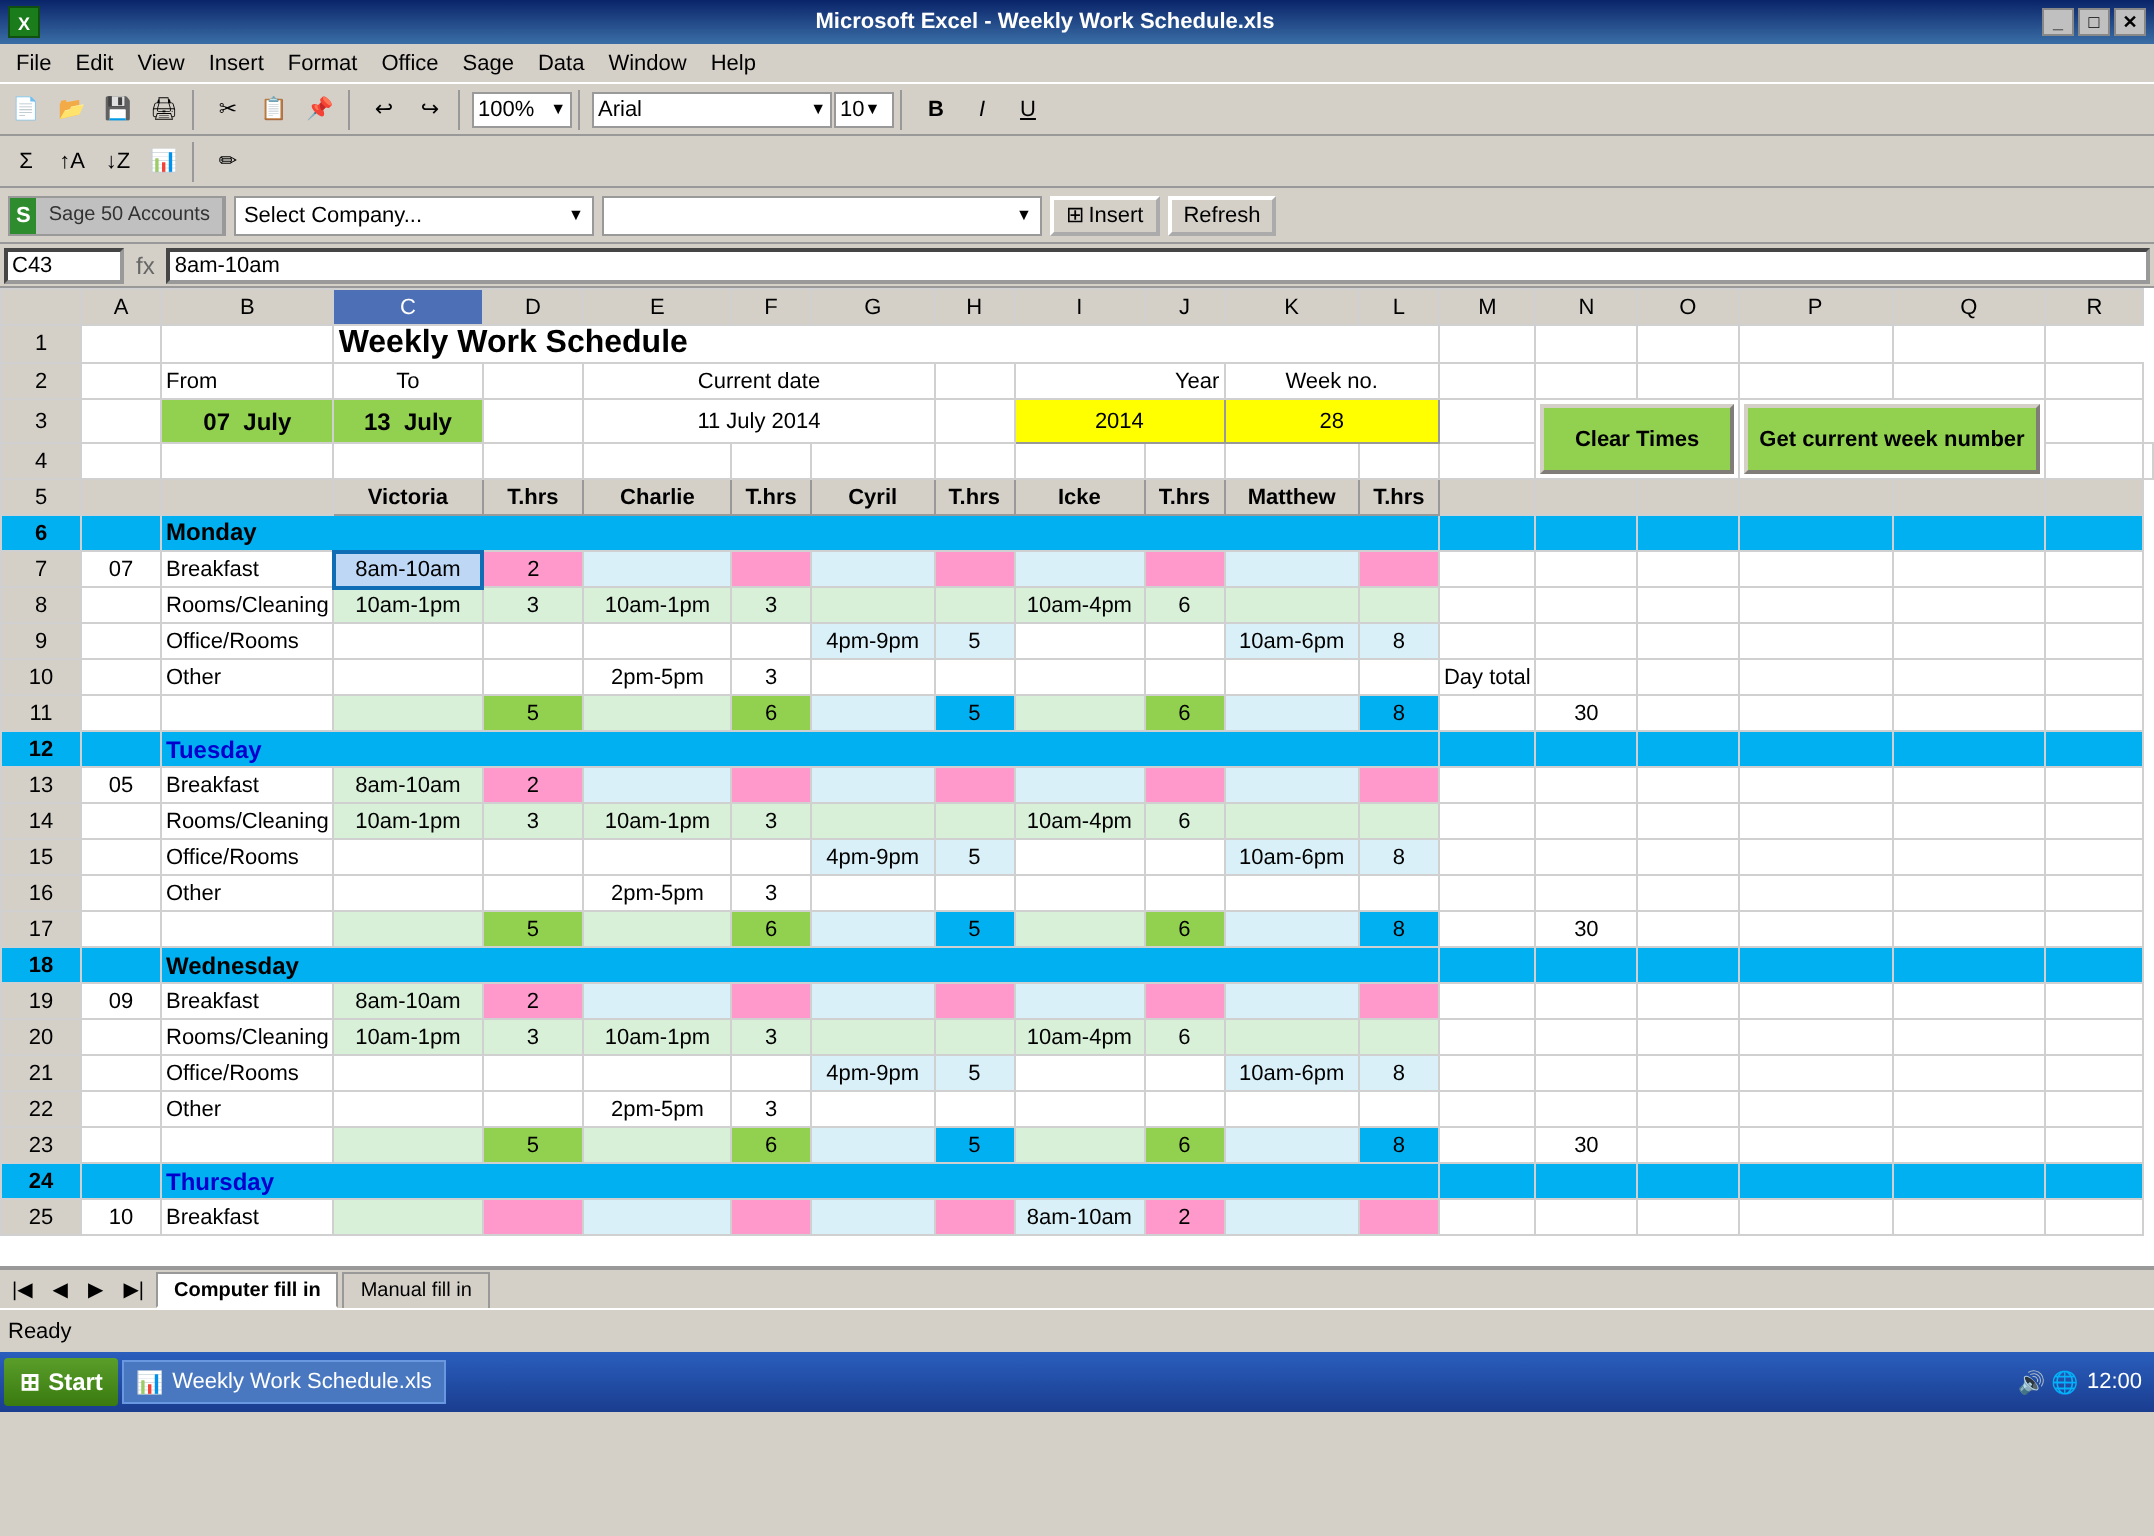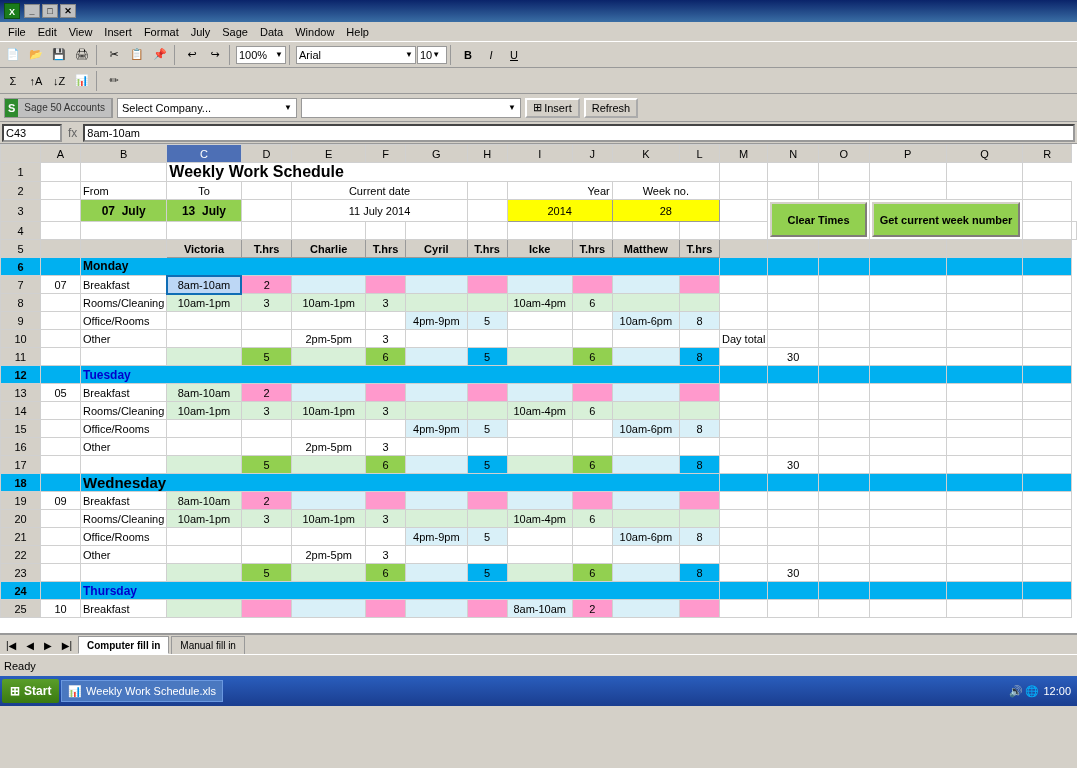--- a/index.html
+++ b/index.html
@@ -304,34 +304,35 @@
     #spreadsheet-wrapper {
       height: calc(768px - 22px - 20px - 26px - 26px - 28px - 22px - 20px - 22px - 30px);
       overflow: hidden;
     }
   </style>
 </head>
 <body>
 
 <div id="title-bar">
   <span class="app-icon">X</span>
+  <span class="title-text">Microsoft Excel - Weekly Work Schedule.xls</span>
   <div class="win-controls">
     <div class="win-btn">_</div>
     <div class="win-btn">□</div>
     <div class="win-btn">✕</div>
   </div>
 </div>
 
 <div id="menu-bar">
   <span class="menu-item">File</span>
   <span class="menu-item">Edit</span>
   <span class="menu-item">View</span>
   <span class="menu-item">Insert</span>
   <span class="menu-item">Format</span>
-  <span class="menu-item">July</span>
+  <span class="menu-item">Office</span>
   <span class="menu-item">Sage</span>
   <span class="menu-item">Data</span>
   <span class="menu-item">Window</span>
   <span class="menu-item">Help</span>
 </div>
 
 <div id="toolbar1">
   <div class="tb-btn">📄</div>
   <div class="tb-btn">📂</div>
   <div class="tb-btn">💾</div>
@@ -785,21 +786,21 @@
       <td style="text-align:center;">30</td>
       <td></td>
       <td></td>
       <td></td>
       <td></td>
     </tr>
 
     <tr class="day-row">
       <td class="row-header">18</td>
       <td style="background:#00b0f0;"></td>
-      <td colspan="11" style="background:#00b0f0; font-weight:bold; font-size:15px; color:black;">Wednesday</td>
+      <td colspan="11" style="background:#00b0f0; font-weight:bold; font-size:12px; color:black;">Wednesday</td>
       <td style="background:#00b0f0;"></td>
       <td style="background:#00b0f0;"></td>
       <td style="background:#00b0f0;"></td>
       <td style="background:#00b0f0;"></td>
       <td style="background:#00b0f0;"></td>
       <td style="background:#00b0f0;"></td>
     </tr>
 
     <tr>
       <td class="row-header">19</td>

